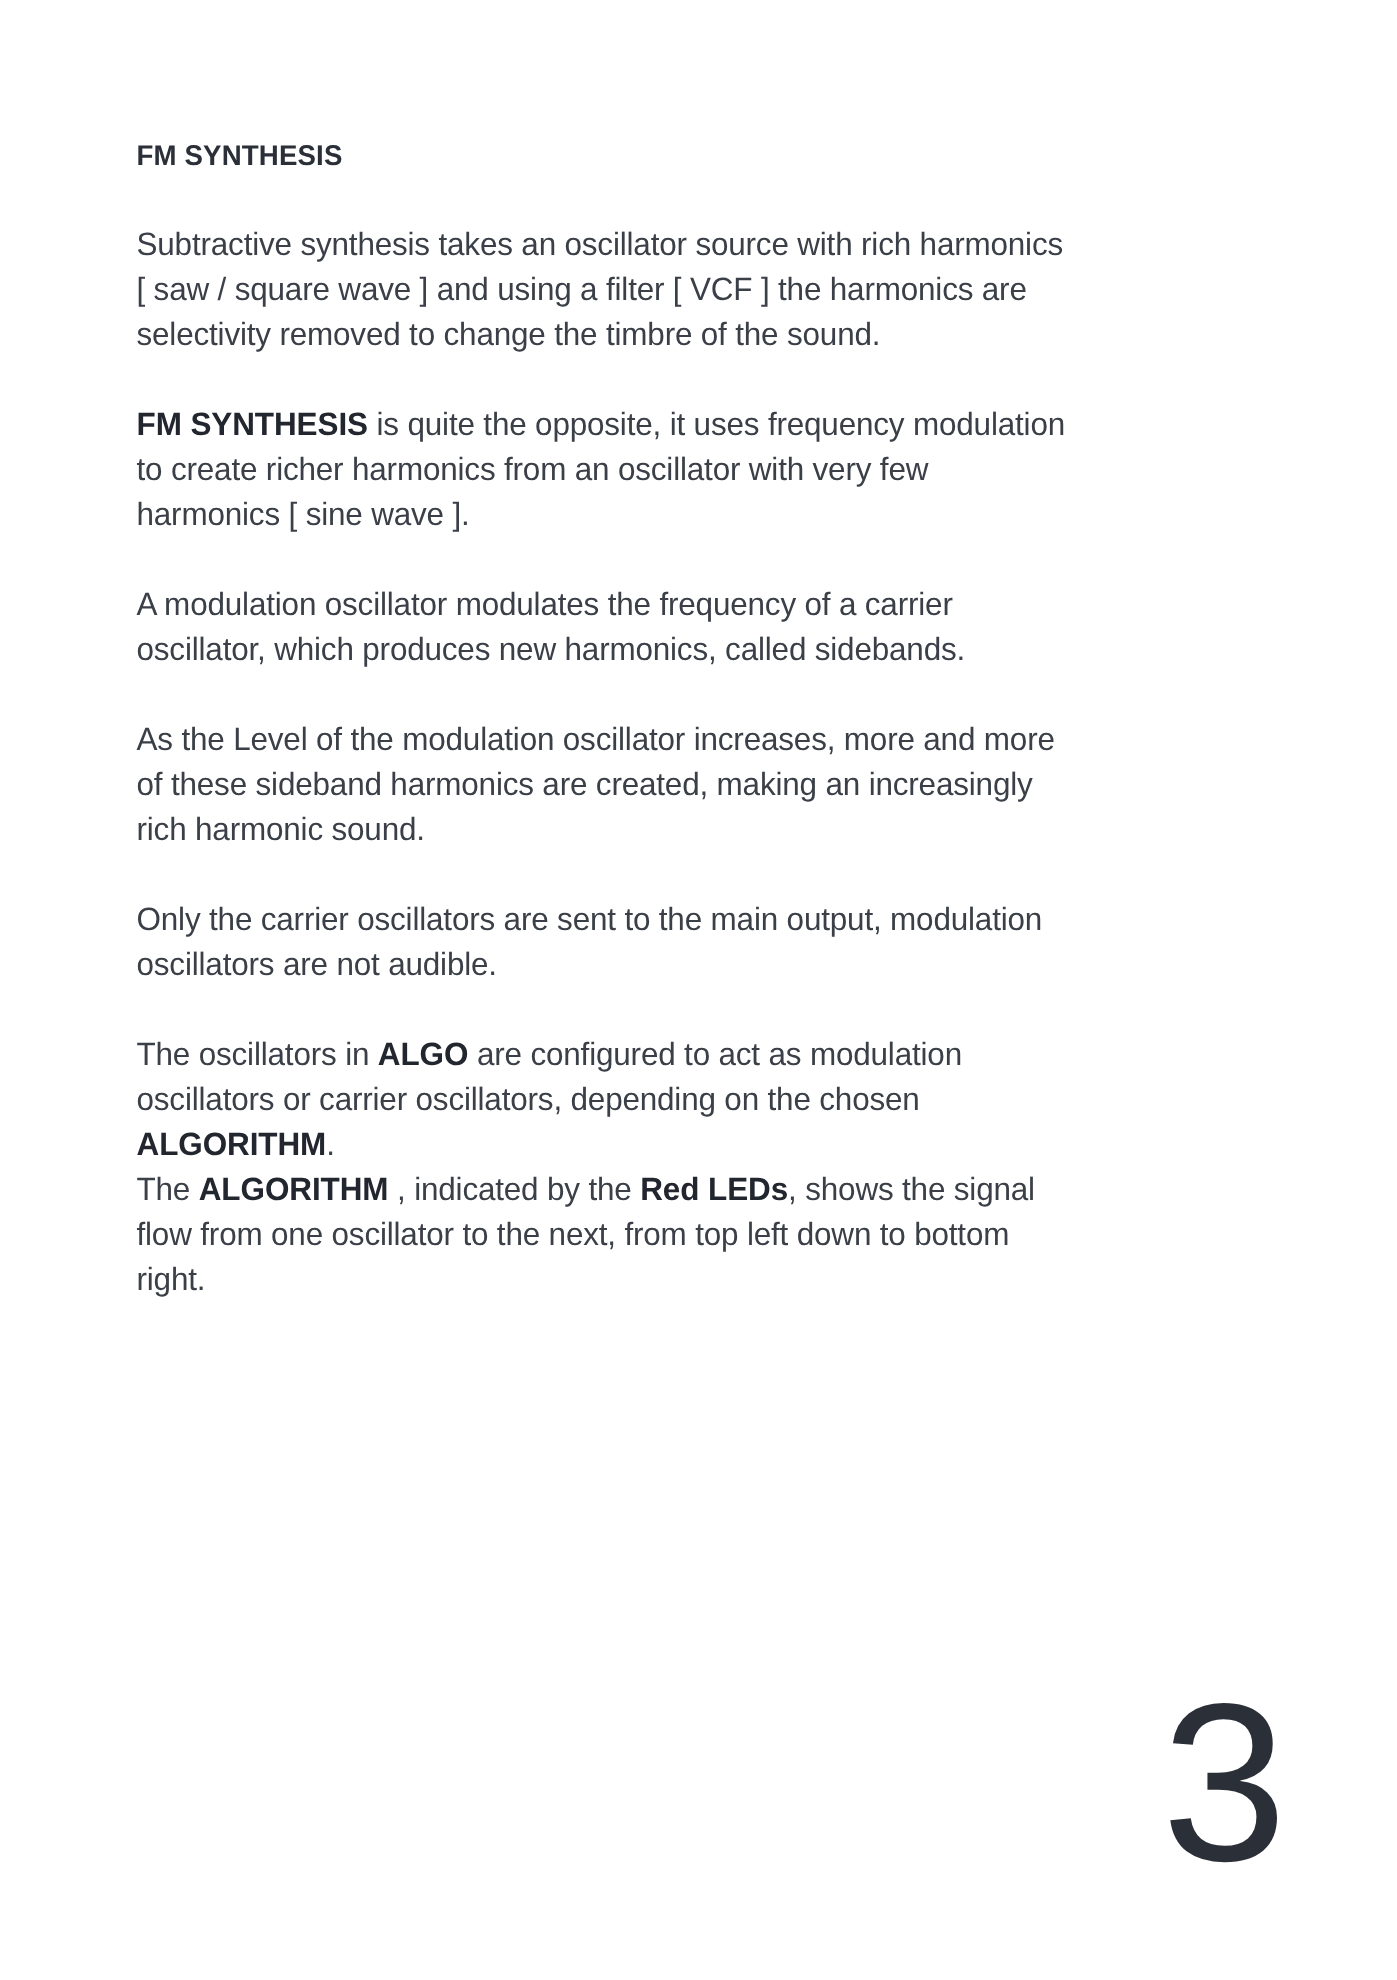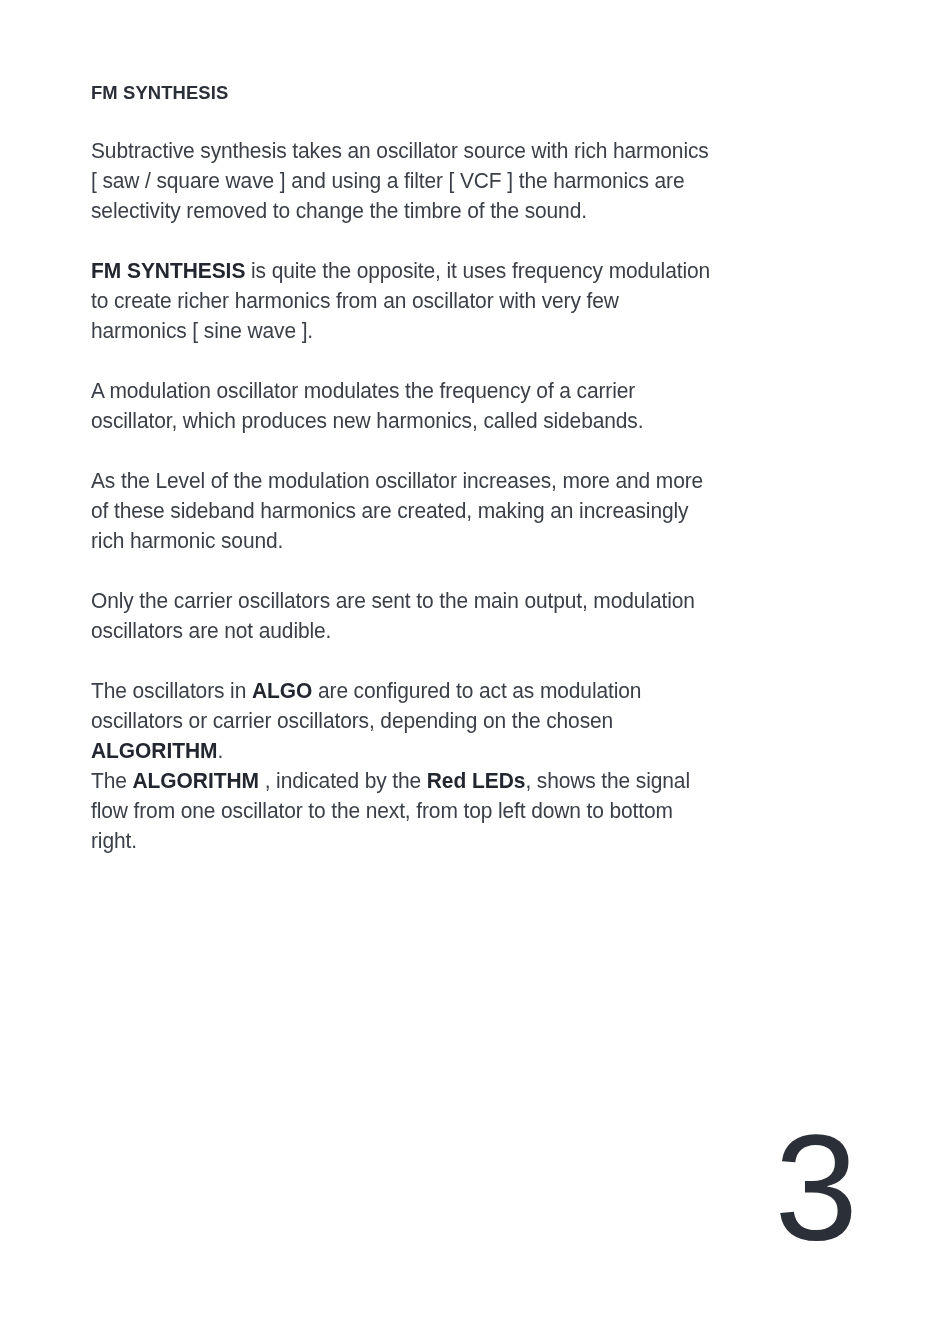--- a/index.html
+++ b/index.html
@@ -19,21 +19,21 @@
 
   .page {
     position: absolute;
     inset: 0;
     background: #ffffff;
   }
 
   .content {
     position: absolute;
     left: 91px;
-    top: 80px;
+    top: 92px;
     width: 640px;
   }
 
   .doc-heading {
     font-size: 19px;
     font-weight: 700;
     letter-spacing: 0.1px;
     color: #2b2f38;
     line-height: 26px;
     margin: 0 0 30px 0;

